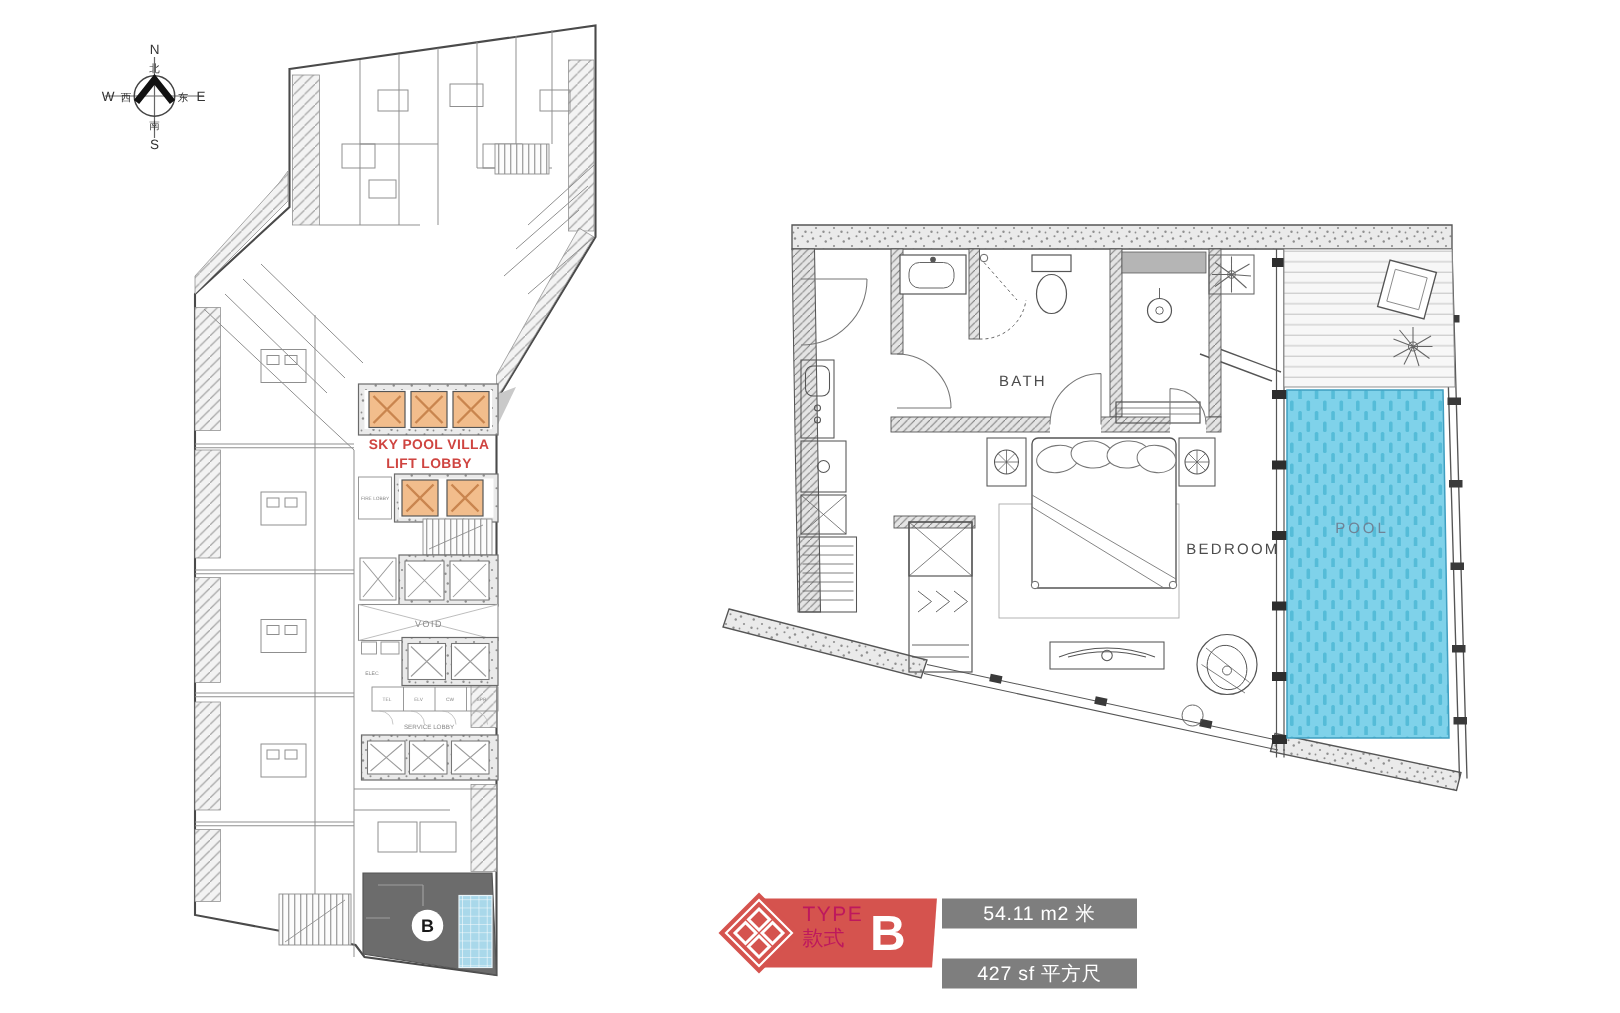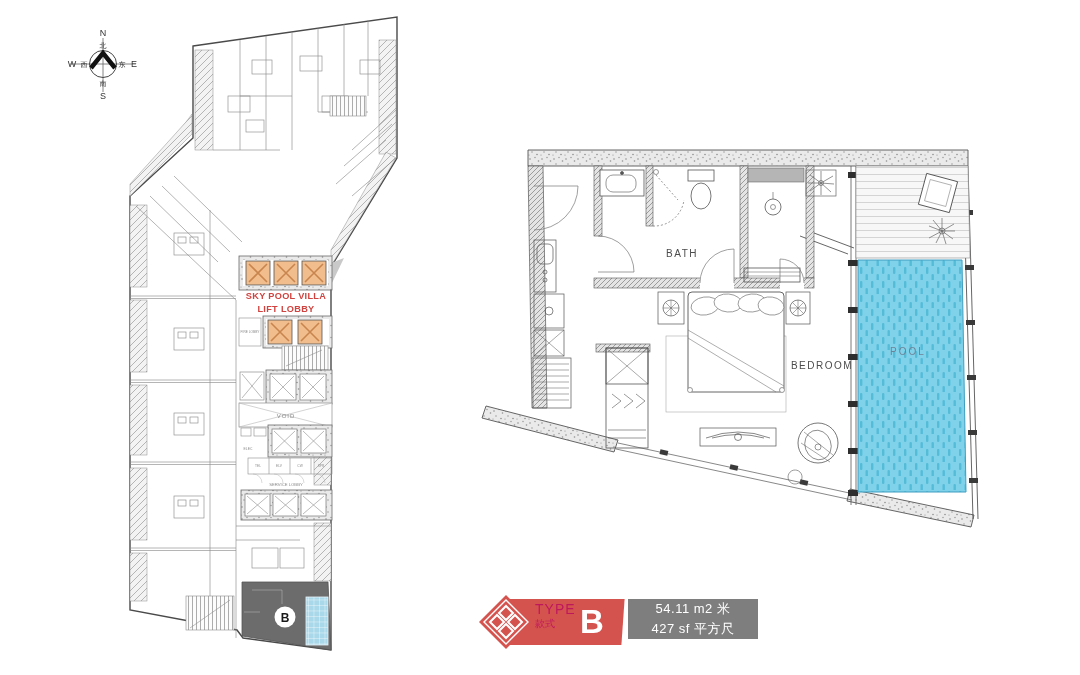--- a/index.html
+++ b/index.html
@@ -6,24 +6,24 @@
   body{font-family:"Liberation Sans",sans-serif;}
   .page{position:relative;width:1080px;height:675px;background:#ffffff;overflow:hidden;}
   svg text{font-family:"Liberation Sans",sans-serif;}
   #plan{position:absolute;left:0;top:0;}
   
   .badge{position:absolute;left:483px;top:594px;width:290px;height:58px;}
   .banner{position:absolute;left:22px;top:5px;width:118px;height:46px;background:#d5534e;transform:skewX(-4deg);}
   .diamond-wrap{position:absolute;left:-7px;top:-2px;width:60px;height:60px;}
   .type-words{position:absolute;left:52px;top:8px;width:46px;text-align:left;color:#be185d;line-height:1.1;}
   .type-words .en{font-size:14px;letter-spacing:1px;display:block;}
-  .type-words .cn{font-size:10px;display:block;margin-top:1px;}
+  .type-words .cn{font-size:14px;display:block;margin-top:1px;}
   .big-letter{position:absolute;left:97px;top:6px;color:#fff;font-size:33px;font-weight:bold;line-height:44px;}
   .area-bars{position:absolute;left:145px;top:5px;width:130px;}
-  .bar{height:20px;background:#7e7e7e;color:#ffffff;font-size:13px;display:flex;align-items:center;justify-content:center;margin-bottom:0;letter-spacing:.5px;white-space:nowrap;}
+  .bar{height:20px;background:#7e7e7e;color:#ffffff;font-size:13px;display:flex;align-items:center;justify-content:center;margin-bottom:20px;letter-spacing:.5px;white-space:nowrap;}
 </style>
 </head>
 <body>
 
 <div class="page">
 
 <svg id="plan" width="1080" height="675" viewBox="0 0 1080 675">
   <defs>
     <pattern id="stipple" width="12" height="12" patternUnits="userSpaceOnUse">
       <rect width="12" height="12" fill="#eaeaea"></rect>

